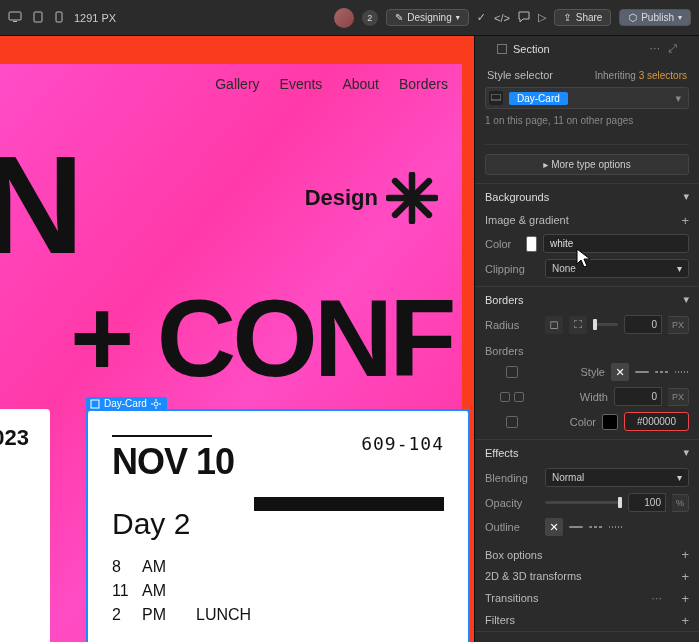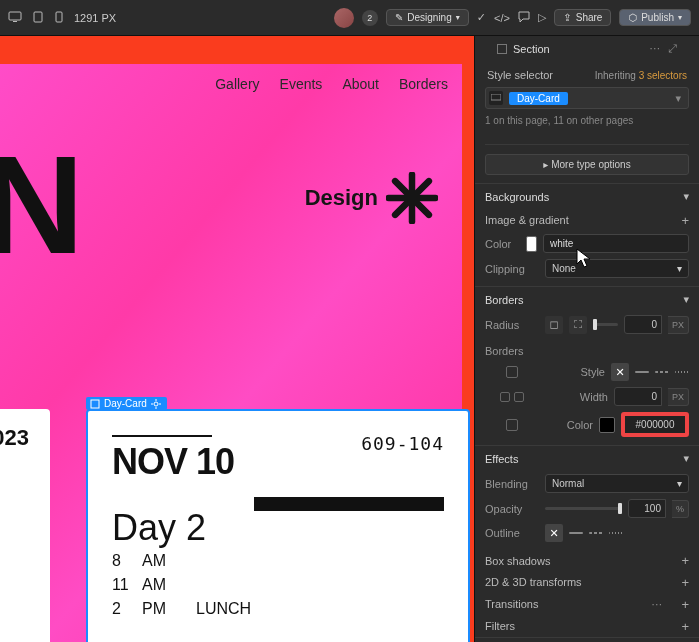--- a/index.html
+++ b/index.html
@@ -37,21 +37,21 @@
 .sel-label svg{width:10px;height:10px}
 
 .card-left{position:absolute;top:345px;left:-30px;width:80px;height:280px;background:#fff;border:2px solid #1a8cff00;border-radius:4px;color:#111;padding:14px 8px}
 .card-left .yr{font-size:22px;font-weight:600}
 
 .card-right{position:absolute;top:345px;left:86px;width:384px;height:282px;background:#fff;border:2px solid #1a8cff;border-radius:4px;color:#111;padding:20px 24px}
 .date{font-size:36px;font-weight:600;letter-spacing:-1px}
 .rule{border:none;border-top:2px solid #111;width:100px;margin:4px 0}
 .code{position:absolute;top:22px;right:24px;font-size:18px;font-family:ui-monospace,monospace;letter-spacing:1px}
 .thickrule{height:14px;background:#111;width:190px;position:absolute;top:86px;right:24px}
-.daylabel{font-size:36px;font-weight:500;margin-top:24px;}
+.daylabel{font-size:30px;font-weight:500;margin-top:24px;margin-bottom:14px}
 .sched{font-size:16px;font-weight:500}
 .sched-row{display:flex;gap:0;line-height:1.5}
 .sched-row .h{width:30px}
 .sched-row .ap{width:54px}
 
 
 .side{flex:1;background:#2b2b2b;border-left:1px solid #111;overflow-y:auto;font-size:11px;color:#bbb;padding-bottom:20px}
 .side::-webkit-scrollbar{width:6px}
 .side::-webkit-scrollbar-thumb{background:#555}
 .side section{border-bottom:1px solid #3a3a3a}
@@ -82,21 +82,21 @@
 
 .swatch{width:16px;height:16px;background:#fff;border:1px solid #666;border-radius:2px}
 .input{flex:1;background:#222;border:1px solid #444;border-radius:3px;padding:3px 6px;color:#ddd;font-size:10px}
 .numbox{width:38px;background:#222;border:1px solid #444;border-radius:3px 0 0 3px;padding:3px 4px;text-align:right;color:#ccc;font-size:10px}
 .unit{background:#333;border:1px solid #444;border-left:none;border-radius:0 3px 3px 0;padding:3px 4px;font-size:9px;color:#888}
 .iconbtn{width:18px;height:18px;background:#333;border-radius:2px;display:flex;align-items:center;justify-content:center;cursor:pointer;color:#aaa;font-size:11px}
 .iconbtn.active{background:#444;color:#fff}
 .dash{width:14px;height:2px;background:#555;border-radius:1px}
 .sq-outline{width:12px;height:12px;border:1px solid #666;border-radius:2px}
 .sq-outline.sm{width:10px;height:10px}
-.hexbox{background:#222;border:4px solid #ef4444;border-radius:3px;padding:3px 6px;color:#ccc;font-size:10px;flex:1;text-align:center}
+.hexbox{background:#222;border:1px solid #ef4444;border-radius:3px;padding:3px 6px;color:#ccc;font-size:10px;flex:1;text-align:center}
 .sel{flex:1;background:#222;border:1px solid #444;border-radius:3px;padding:3px 6px;color:#ccc;font-size:10px;display:flex;justify-content:space-between;align-items:center}
 .slider{flex:1;height:3px;background:#444;position:relative;border-radius:2px}
 .slider .knob{position:absolute;top:-4px;width:4px;height:11px;background:#ddd;border-radius:1px}
 .plusicon{margin-left:auto;color:#aaa;cursor:pointer;font-size:13px}
 .dots{color:#888;letter-spacing:1px}
 
 .cursor-img{position:absolute;top:248px;left:576px;pointer-events:none;z-index:50}
 </style>
 </head>
 <body>
@@ -158,20 +158,21 @@
           <svg width="52" height="52" viewBox="0 0 40 40">
               <g stroke="#151515" stroke-width="5" stroke-linecap="round">
                 <line x1="20" y1="2" x2="20" y2="38"></line>
                 <line x1="2" y1="20" x2="38" y2="20"></line>
                 <line x1="7" y1="7" x2="33" y2="33"></line>
                 <line x1="33" y1="7" x2="7" y2="33"></line>
               </g>
             </svg>
         </div>
         <div class="big1">GN</div>
+        <div class="big2"><span class="plus">+</span> <span>CONF</span></div>
 
         <div class="card-left">
           <div class="yr">2023</div>
         </div>
 
         <div class="sel-label">
           <svg viewBox="0 0 10 10">
               <rect x="1" y="1" width="8" height="8" fill="none" stroke="#fff"></rect>
             </svg>
           <span>Day-Card</span>
@@ -337,21 +338,21 @@
           <span class="unit">%</span>
       </div>
       <div class="row">
         <span class="lbl">Outline</span>
         <span class="iconbtn active">✕</span>
         <span class="dash" style="background:#888"></span>
         <span class="dash" style="background:repeating-linear-gradient(90deg,#888 0 3px,transparent 3px 5px)"></span>
         <span class="dash" style="background:repeating-linear-gradient(90deg,#888 0 1px,transparent 1px 3px)"></span>
       </div>
       <div class="row" style="padding-top:8px">
-        <span style="flex:1">Box shadows</span>
+        <span style="flex:1">Box options</span>
         <span class="plusicon">+</span>
       </div>
       <div class="row">
         <span style="flex:1">2D &amp; 3D transforms</span>
         <span class="plusicon">+</span>
       </div>
       <div class="row">
         <span style="flex:1">Transitions</span>
         <span class="dots">⋯</span>&nbsp;&nbsp;
         <span class="plusicon" style="margin-left:0">+</span>

